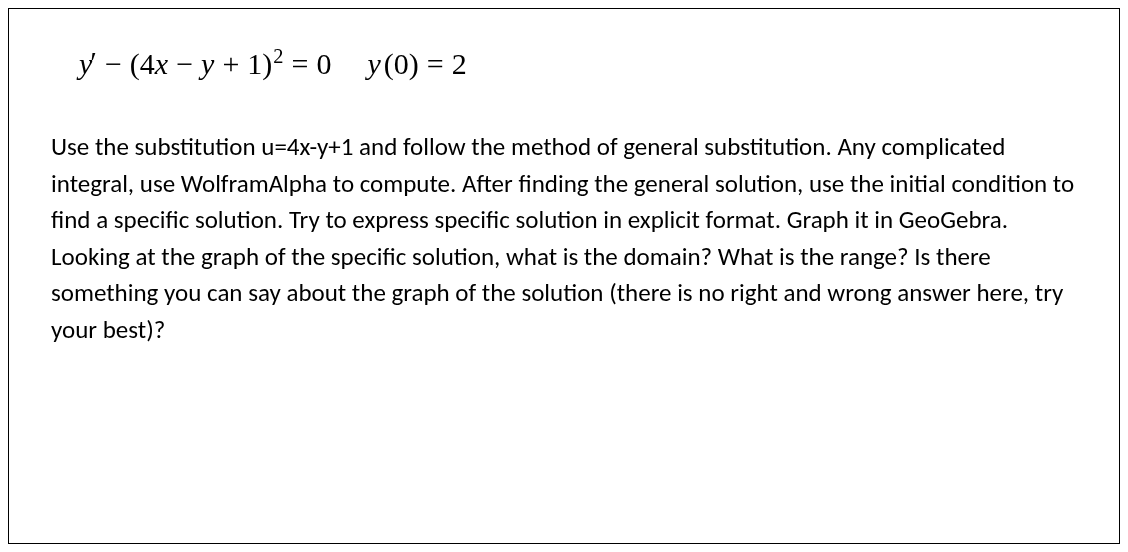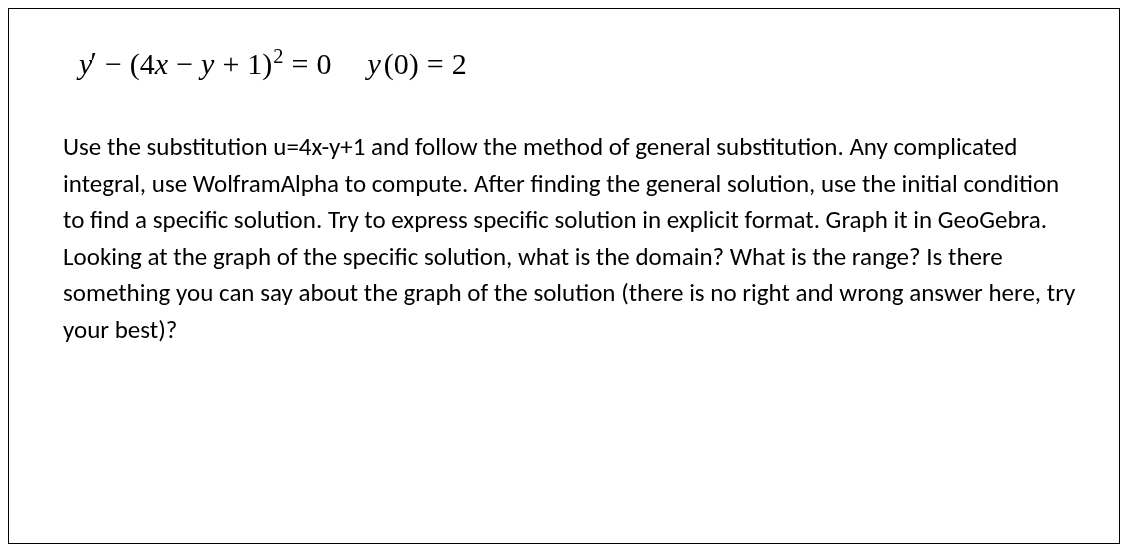--- a/index.html
+++ b/index.html
@@ -59,21 +59,20 @@
       font-size: 0.68em;
       position: relative;
       top: -0.55em;
       margin-left: 1px;
     }
     .instructions {
       font-size: 25px;
       line-height: 1.46;
       color: #000000;
       font-family: Calibri, 'Segoe UI', Arial, sans-serif;
-      margin-left: 12px;
     }
   </style>
 </head>
 <body>
 
 <div class="problem-box">
 
   <div class="equation-row">
 
     <span class="equation">

